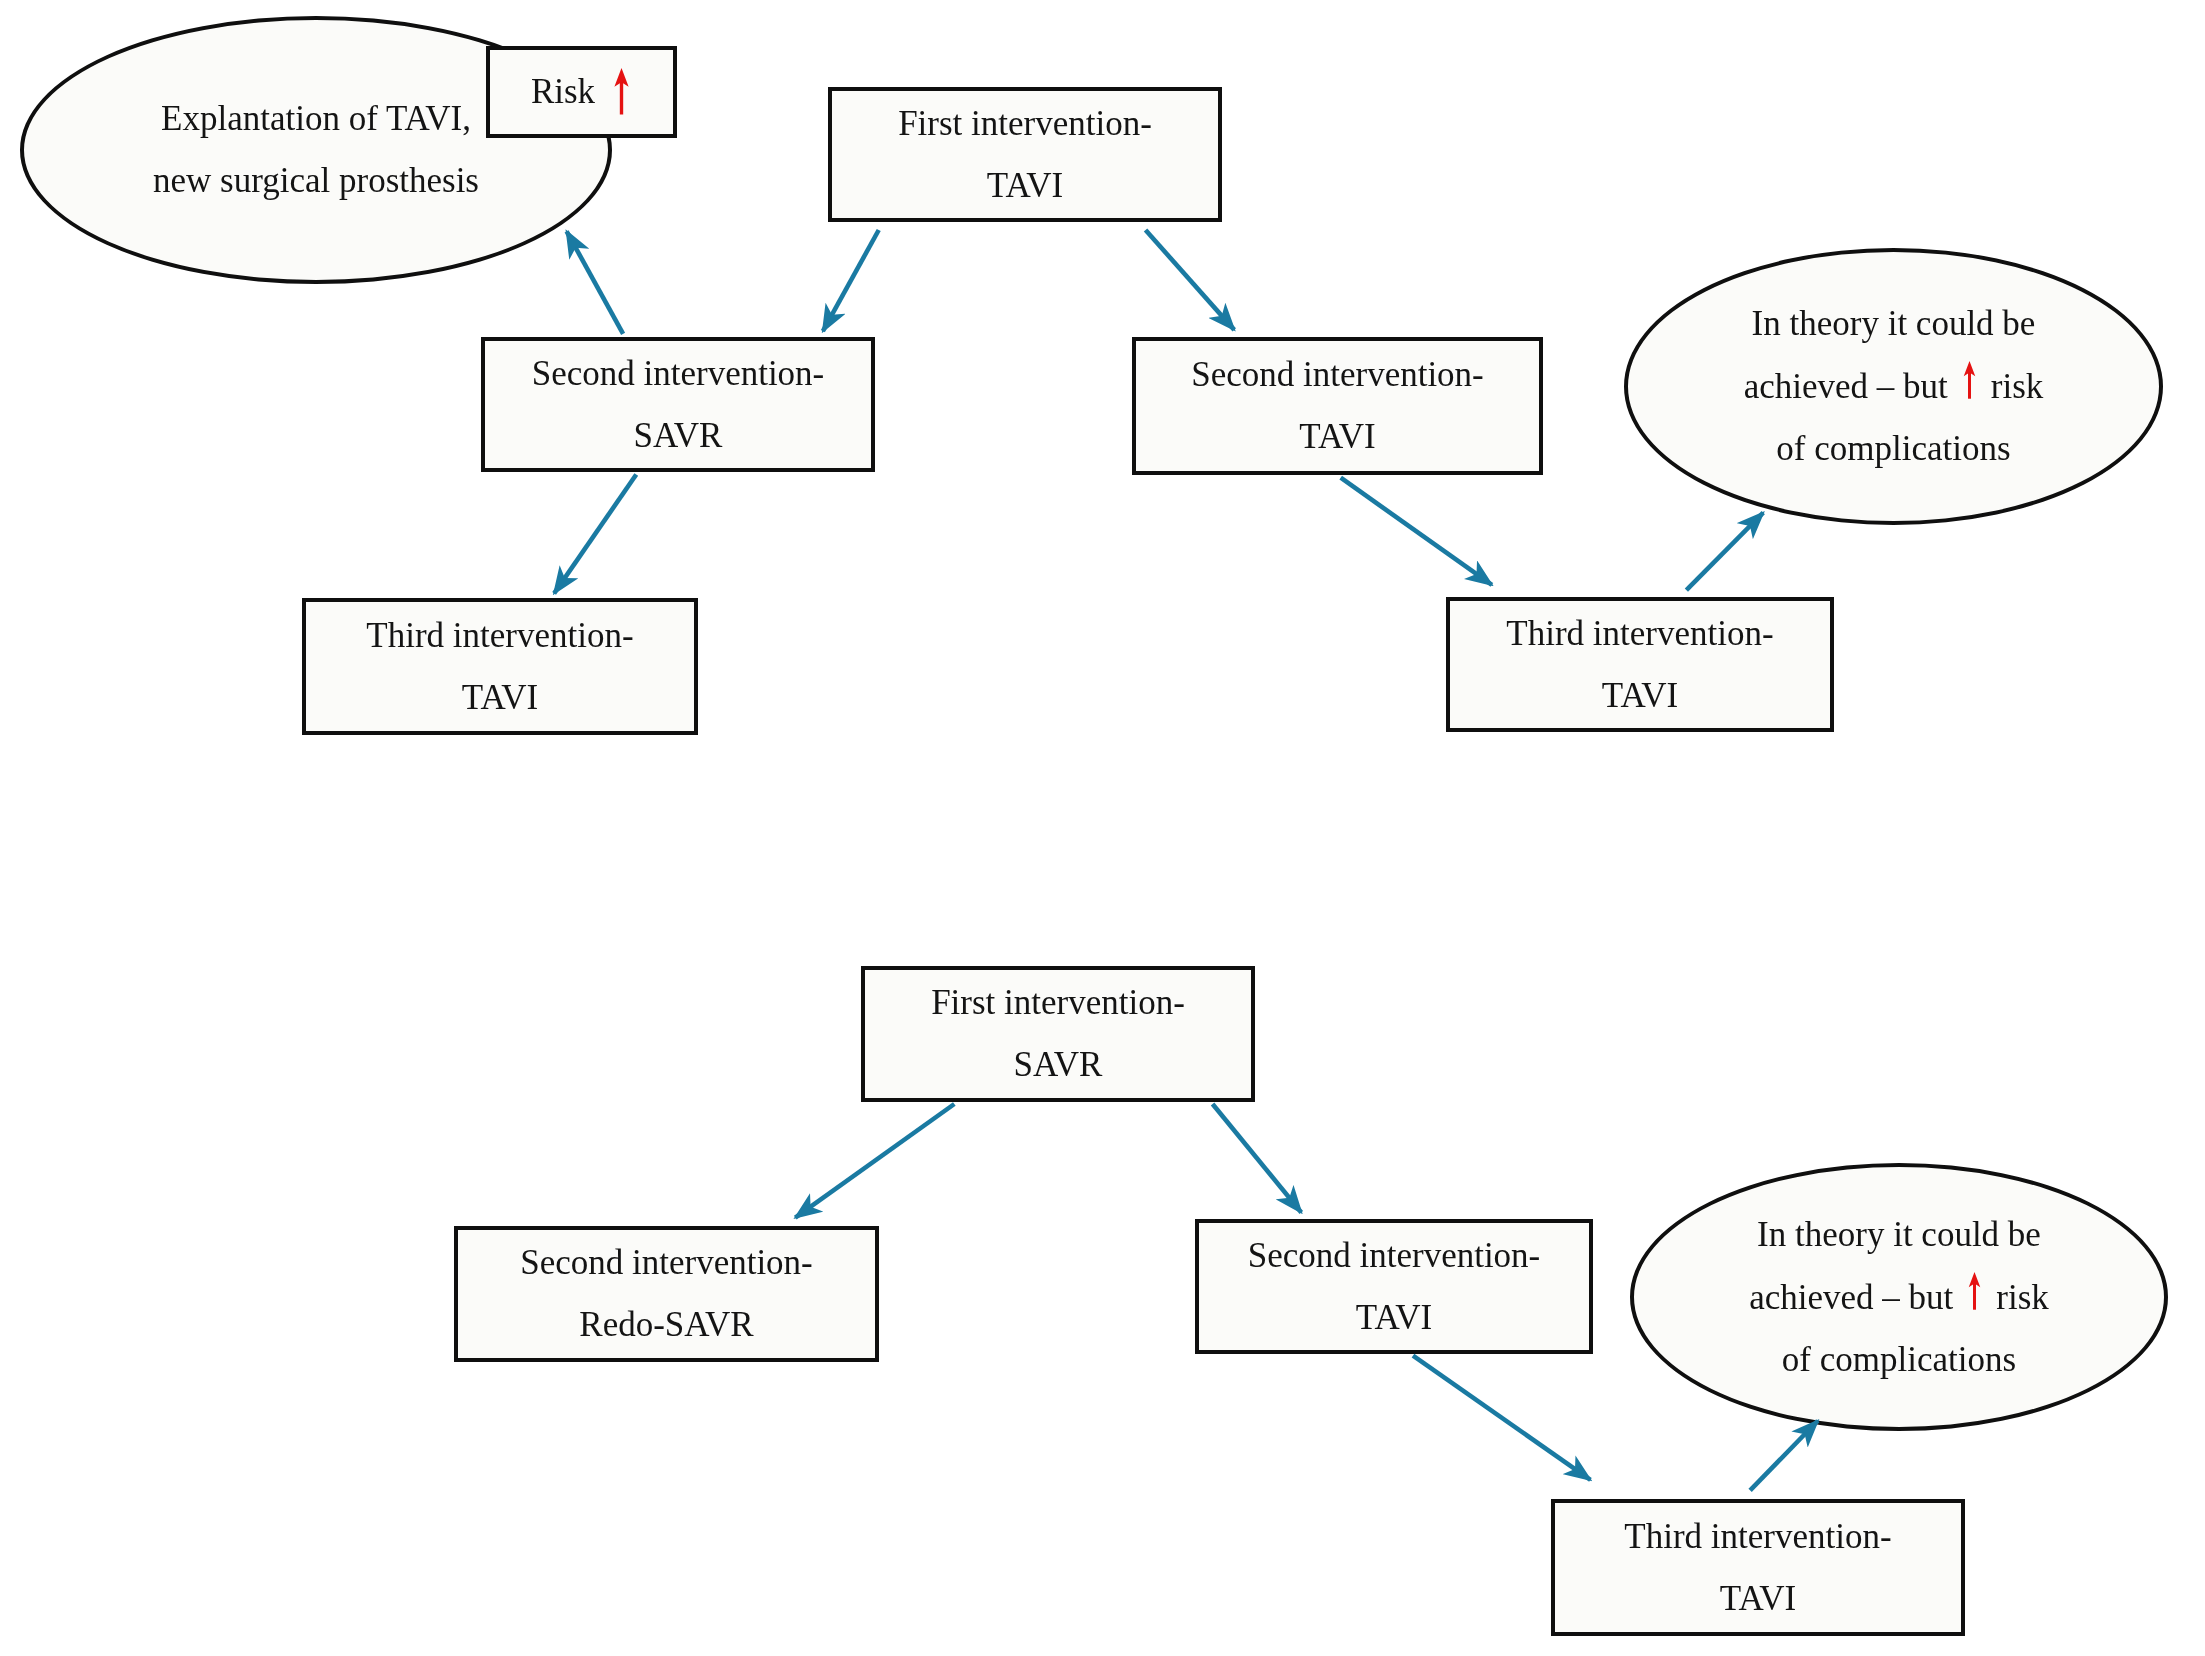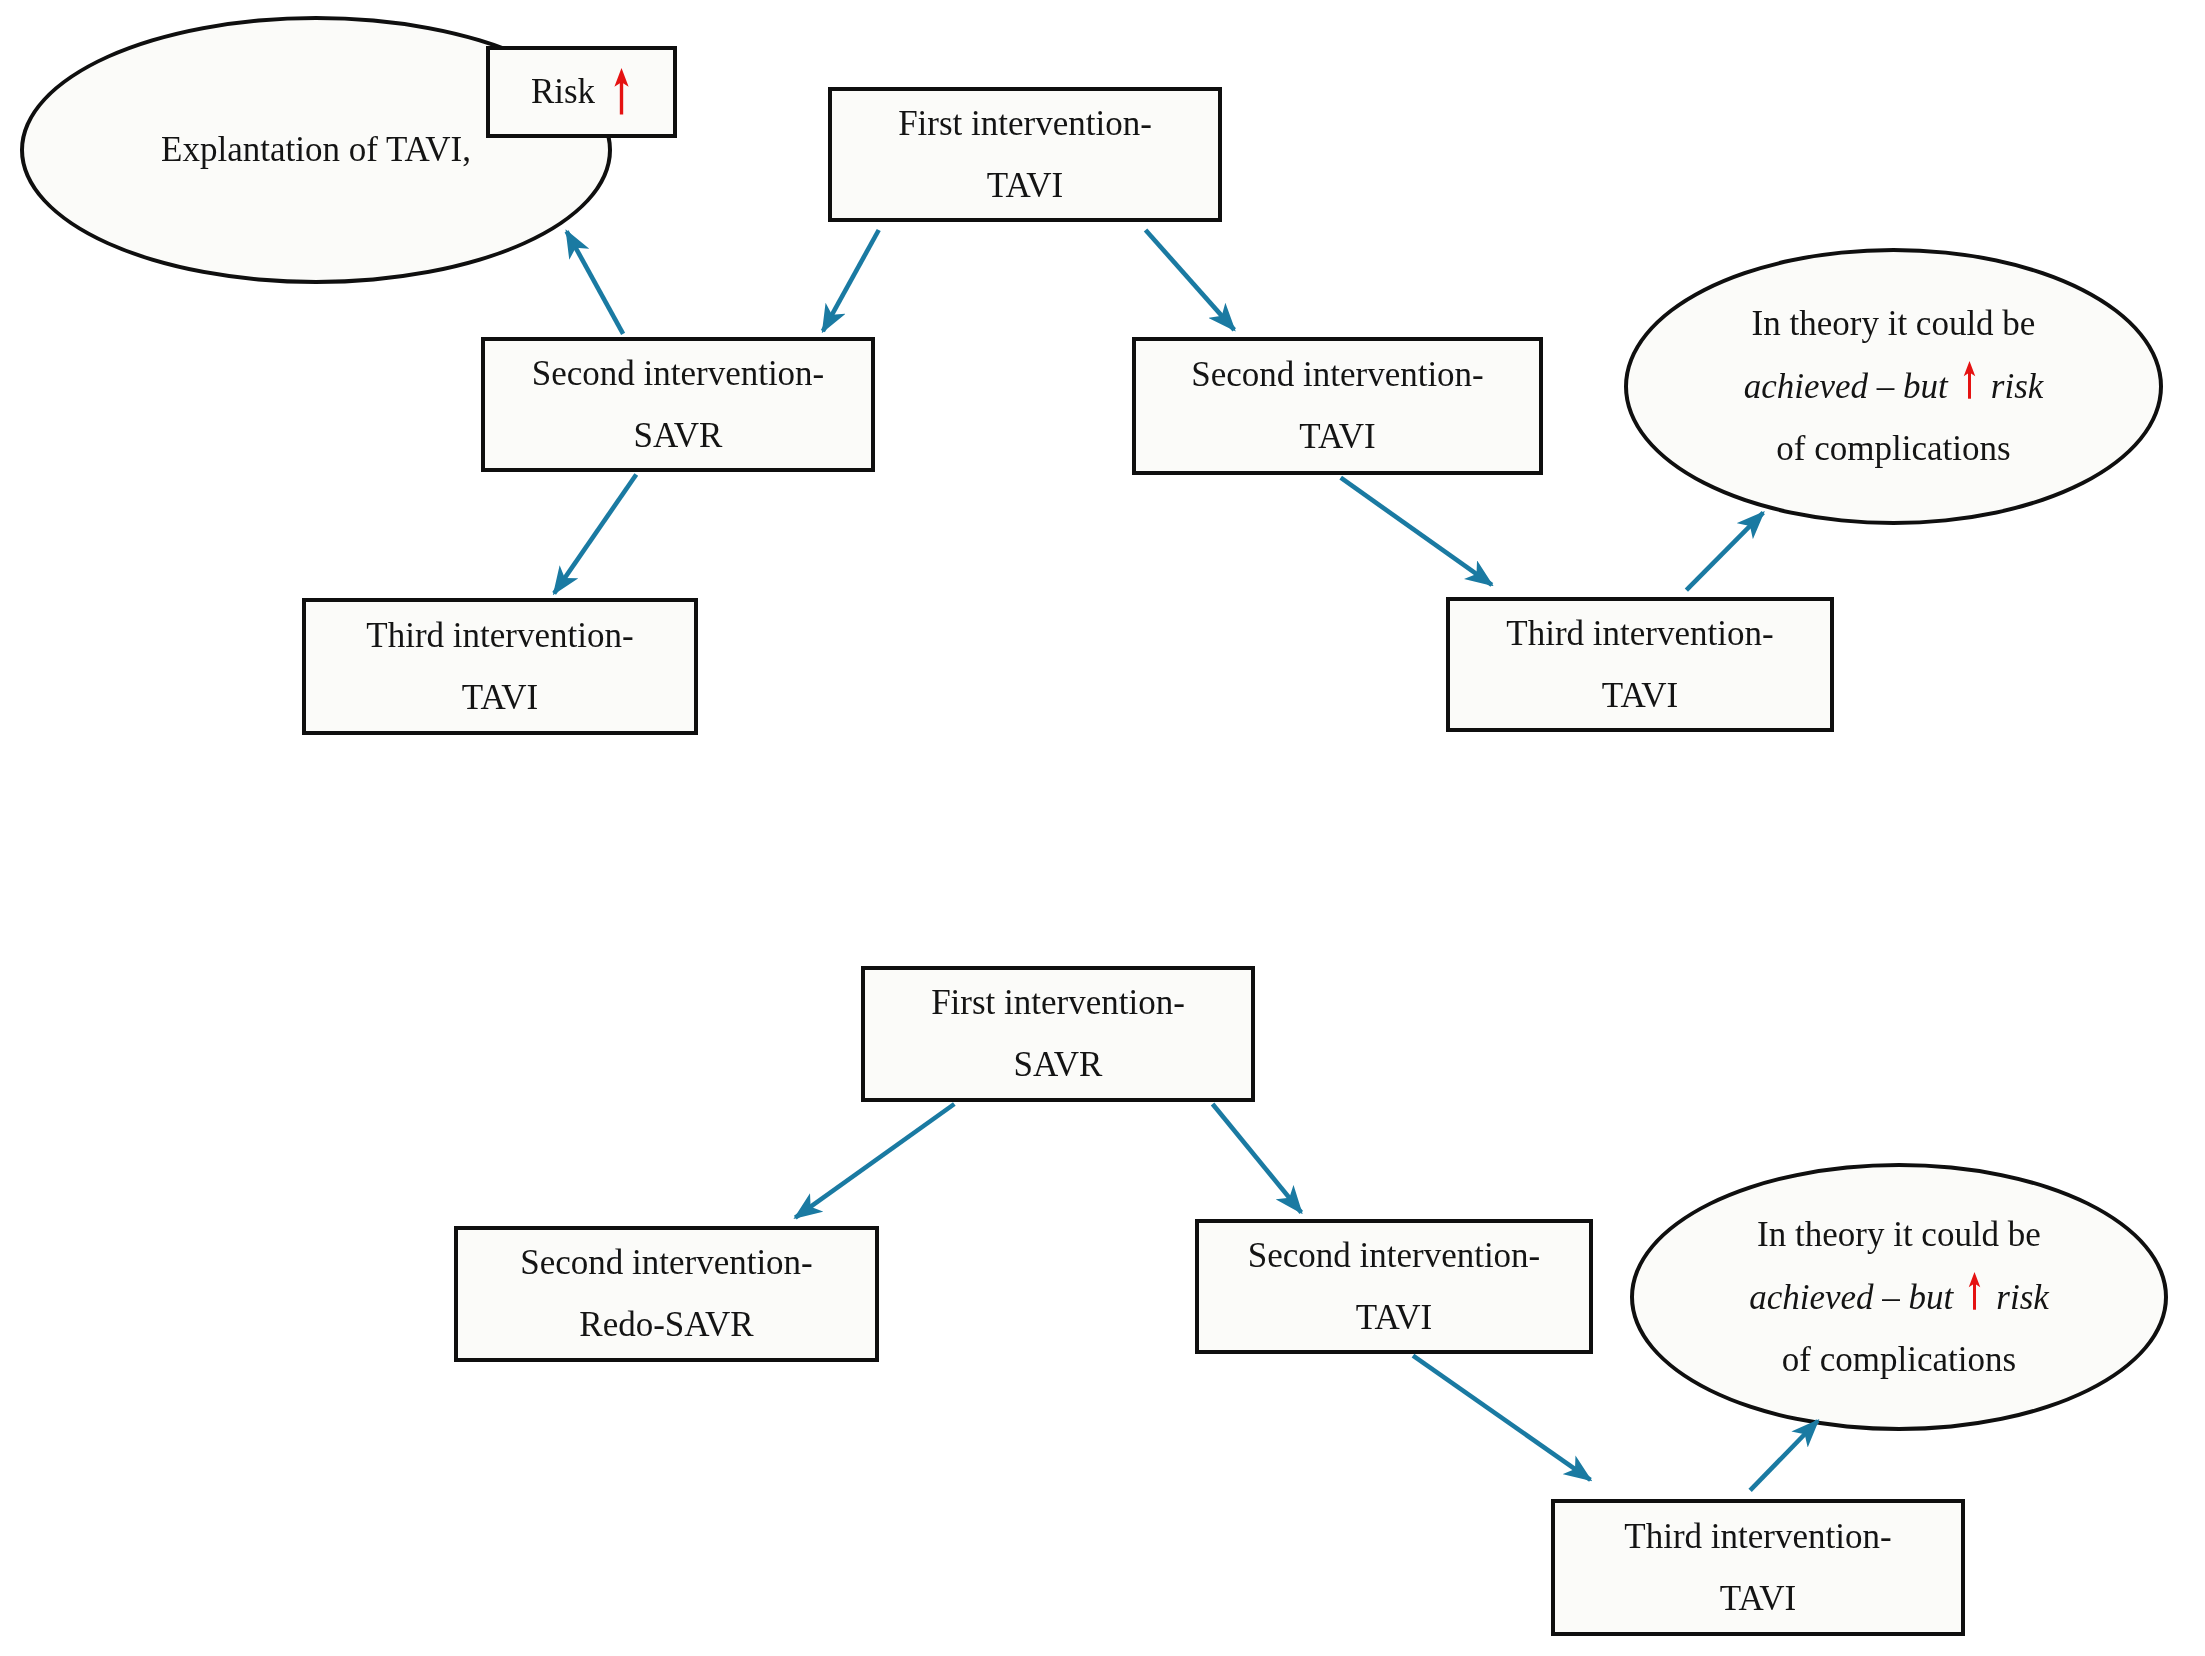--- a/index.html
+++ b/index.html
@@ -25,21 +25,21 @@
     font-size:35px;
     line-height:62px;
     z-index:2;
   }
   .ellipse{
     border-radius:50%;
     border-width:4px;
     z-index:1;
   }
   .l{display:block;white-space:nowrap;}
-  .l .seg{display:inline;font-style:italic;}
+  .l .seg{display:inline;}
   .l svg.red-arrow-inline{
     display:inline-block;
     vertical-align:-8px;
     margin:0 13px;
   }
   #riskbox{
     flex-direction:row;
     gap:16px;
     z-index:3;
   }
@@ -66,20 +66,21 @@
   #e3{left:1630px;top:1163px; width:538px; height:268px;}
   #b9{left:1551px;top:1499px; width:414px; height:137px;}
 </style>
 </head>
 <body>
 
 <div id="canvas">
 
   <div class="node ellipse" id="e1">
     <span class="l">Explantation of TAVI,</span>
+    <span class="l">new surgical prosthesis</span>
   </div>
 
   <div class="node" id="riskbox">
     <span class="l">Risk</span>
     <svg width="21" height="66" viewBox="0 0 28 64">
       <line x1="14" y1="62" x2="14" y2="15" stroke="#e51212" stroke-width="4.5"></line>
       <path d="M14 0 L4.5 25 L14 19 L23.5 25 Z" fill="#e51212"></path>
     </svg>
   </div>
 

